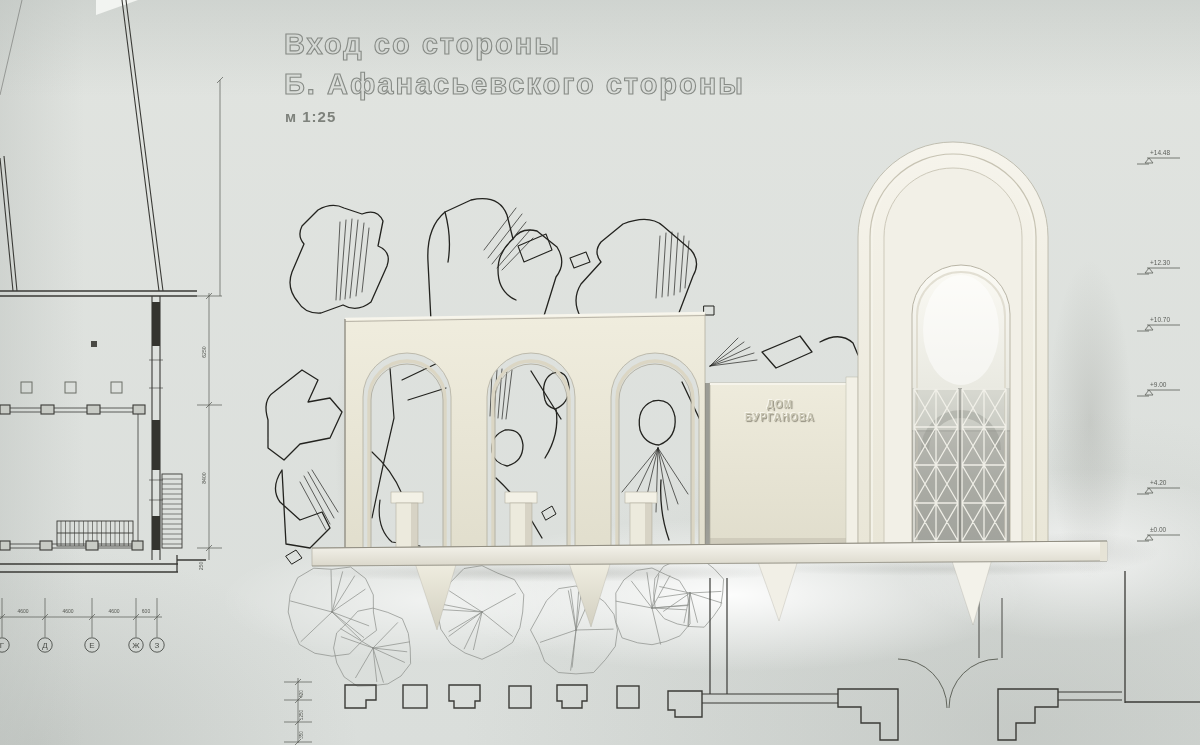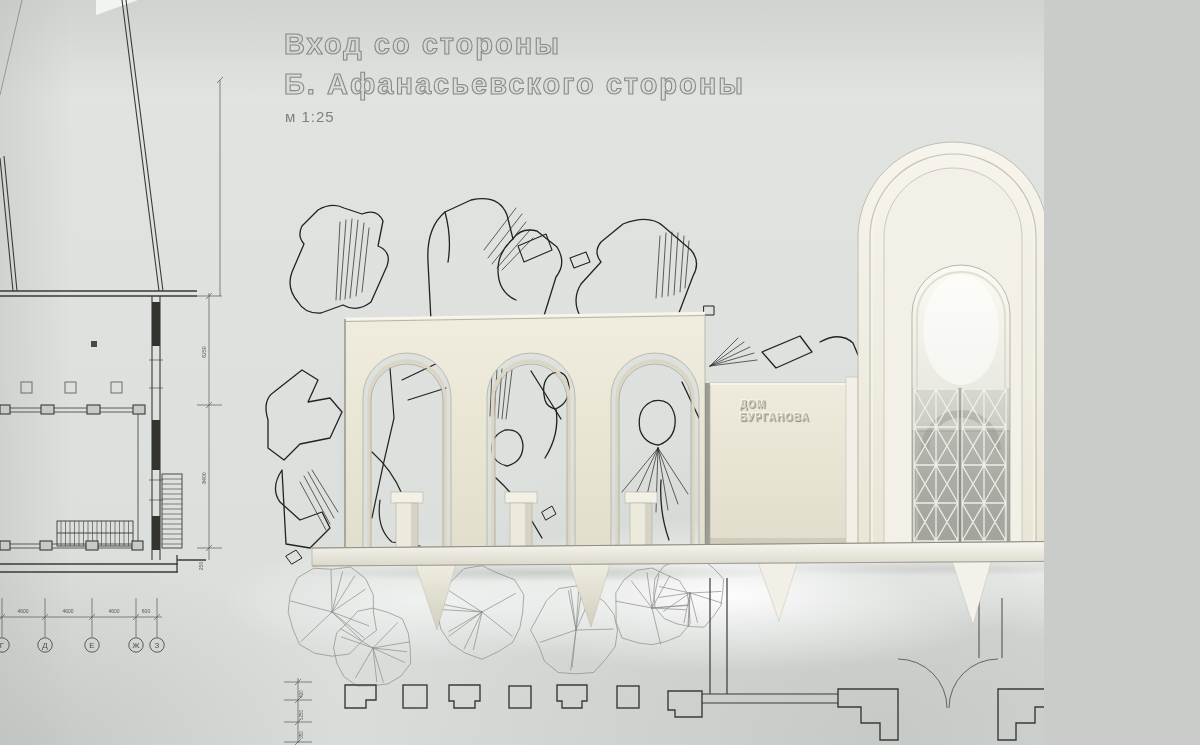--- a/index.html
+++ b/index.html
@@ -1,17 +1,17 @@
 <!DOCTYPE html>
 <html><head>
 <meta charset="utf-8">
 <style>
   html,body{margin:0;padding:0;background:#c9ccc8;}
   .stage{
-    position:relative;width:1044px;height:745px;overflow:hidden;
+    position:relative;width:1200px;height:745px;overflow:hidden;
     font-family:"Liberation Sans",sans-serif;
     background-color:#dde0dc;
     background-image:
       radial-gradient(420px 110px at 730px 595px, rgba(255,255,255,.95), rgba(255,255,255,0) 70%),
       radial-gradient(300px 90px at 430px 600px, rgba(255,255,255,.60), rgba(255,255,255,0) 70%),
       radial-gradient(260px 120px at 1080px 555px, rgba(255,255,255,.70), rgba(255,255,255,0) 72%),
       linear-gradient(180deg, rgba(186,192,188,.45) 0%, rgba(186,192,188,0) 13%),
       linear-gradient(90deg, rgba(183,188,184,.38) 0%, rgba(183,188,184,0) 7%),
       radial-gradient(900px 520px at 85% 98%, rgba(138,144,138,.26), rgba(138,144,138,0) 62%),
       radial-gradient(520px 320px at 3% 100%, rgba(148,154,148,.30), rgba(148,154,148,0) 62%),
@@ -20,25 +20,25 @@
   svg{position:absolute;left:0;top:0;}
   svg text{font-family:"Liberation Sans",sans-serif;}
   .title-block{
     position:absolute;left:284px;top:24px;z-index:5;
     font-size:29px;line-height:40px;letter-spacing:2px;font-weight:bold;
     color:rgba(205,208,204,.25);
     -webkit-text-stroke:1.1px #878b86;
   }
   .scale-label{
     position:absolute;left:285px;top:108px;z-index:5;
-    font-size:15px;letter-spacing:1px;color:#7e827c;
+    font-size:15px;letter-spacing:1px;color:#7e827c;font-weight:bold;
   }
   .plaque{
     position:absolute;left:740px;top:398px;width:80px;z-index:6;
-    font-weight:bold;font-size:10px;line-height:13px;letter-spacing:1px;
+    text-align:center;font-weight:bold;font-size:10px;line-height:13px;letter-spacing:1px;
     color:#c8c5b2;
     text-shadow:-1px -1px 0 #f7f5ec, 1px 1px 1px #8f8b7c;
   }
 </style>
 </head>
 <body>
 
 <div class="stage">
 
   <div class="title-block">

